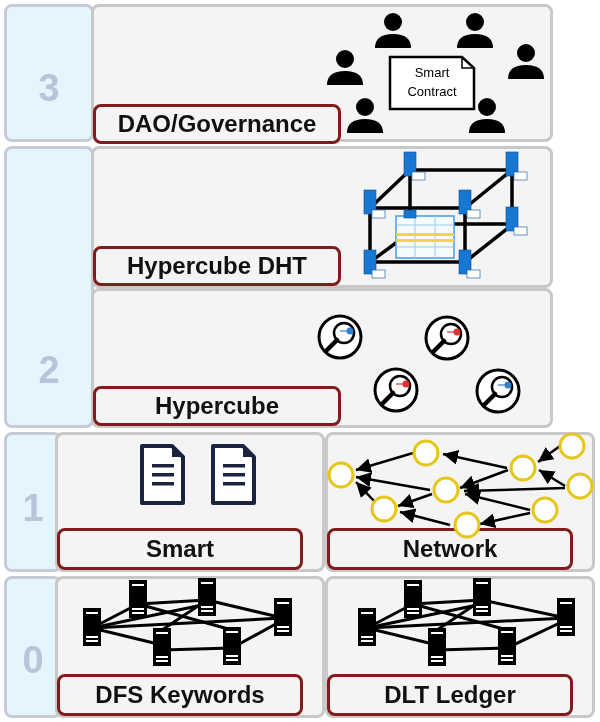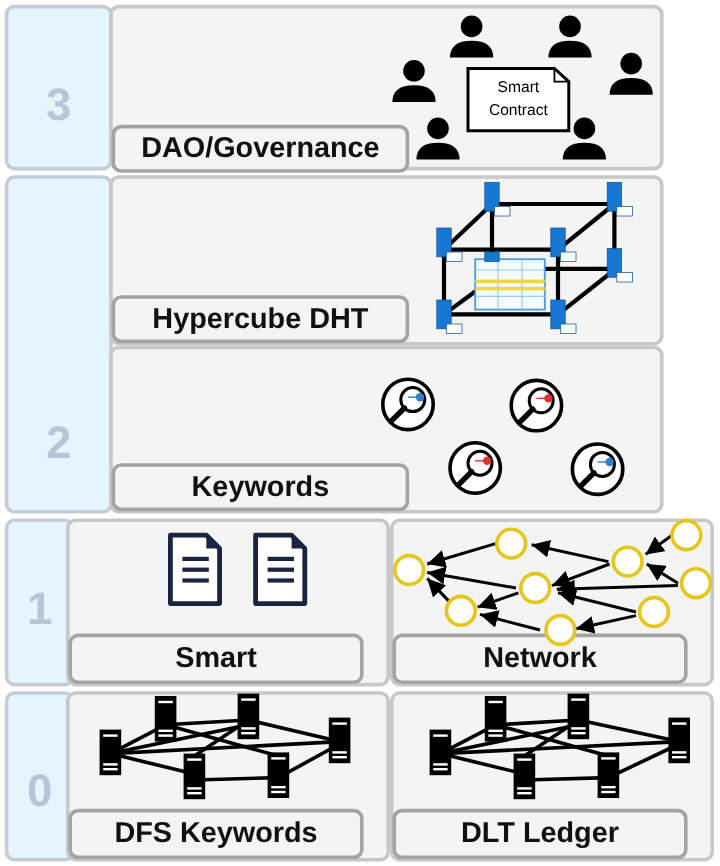--- a/index.html
+++ b/index.html
@@ -3,21 +3,21 @@
 <meta charset="utf-8">
 <style>
   html, body { margin: 0; padding: 0; }
   body { width: 600px; height: 722px; background: #ffffff; position: relative; overflow: hidden;
          font-family: "Liberation Sans", sans-serif; }
   .abs { position: absolute; box-sizing: border-box; }
   .layer-col { background: #e5f5fd; border: 3px solid #c5ccd8; border-radius: 8px; }
   .layer-num { position: absolute; left: 0; width: 100%; text-align: center; font-weight: bold;
                font-size: 38px; color: #b8c4d8; }
   .panel { background: #f4f4f4; border: 3px solid #c8c8c8; border-radius: 8px; }
-  .label { background: #f4f4f4; border: 3px solid #a3a3a3; border-radius: 8px; display: flex;
+  .label { background: #f4f4f4; border: 3px solid #7f1d1d; border-radius: 8px; display: flex;
            align-items: center; justify-content: center; font-weight: bold; color: #111;
            font-size: 24px; }
   svg { position: absolute; overflow: visible; }
 </style>
 </head>
 <body>
 
 <div class="abs layer-col" style="left:4px;top:4px;width:90px;height:138px;">
   <span class="layer-num" style="top:60px;">3</span>
 </div>
@@ -57,21 +57,21 @@
     <text x="432" y="96" text-anchor="middle" font-size="13" font-family="Liberation Sans, sans-serif">Contract</text>
   </g>
 </svg>
 
 <div class="abs layer-col" style="left:4px;top:146px;width:90px;height:282px;">
   <span class="layer-num" style="top:200px;">2</span>
 </div>
 <div class="abs panel" style="left:91px;top:146px;width:462px;height:142px;"></div>
 <div class="abs label" style="left:93px;top:246px;width:248px;height:40px;">Hypercube DHT</div>
 <div class="abs panel" style="left:91px;top:288px;width:462px;height:140px;"></div>
-<div class="abs label" style="left:93px;top:386px;width:248px;height:40px;">Keywords</div>
+<div class="abs label" style="left:93px;top:386px;width:248px;height:40px;">Hypercube</div>
 
 <svg style="left:0;top:0;" width="600" height="430">
   <g stroke="#000" stroke-width="3.5" fill="none">
     <line x1="410" y1="170" x2="512" y2="170"></line>
       <line x1="410" y1="170" x2="370" y2="208"></line>
     <line x1="410" y1="170" x2="410" y2="215"></line>
       <line x1="512" y1="170" x2="465" y2="208"></line>
     <line x1="512" y1="170" x2="512" y2="225"></line>
       <line x1="370" y1="208" x2="465" y2="208"></line>
     <line x1="370" y1="208" x2="370" y2="262"></line>

